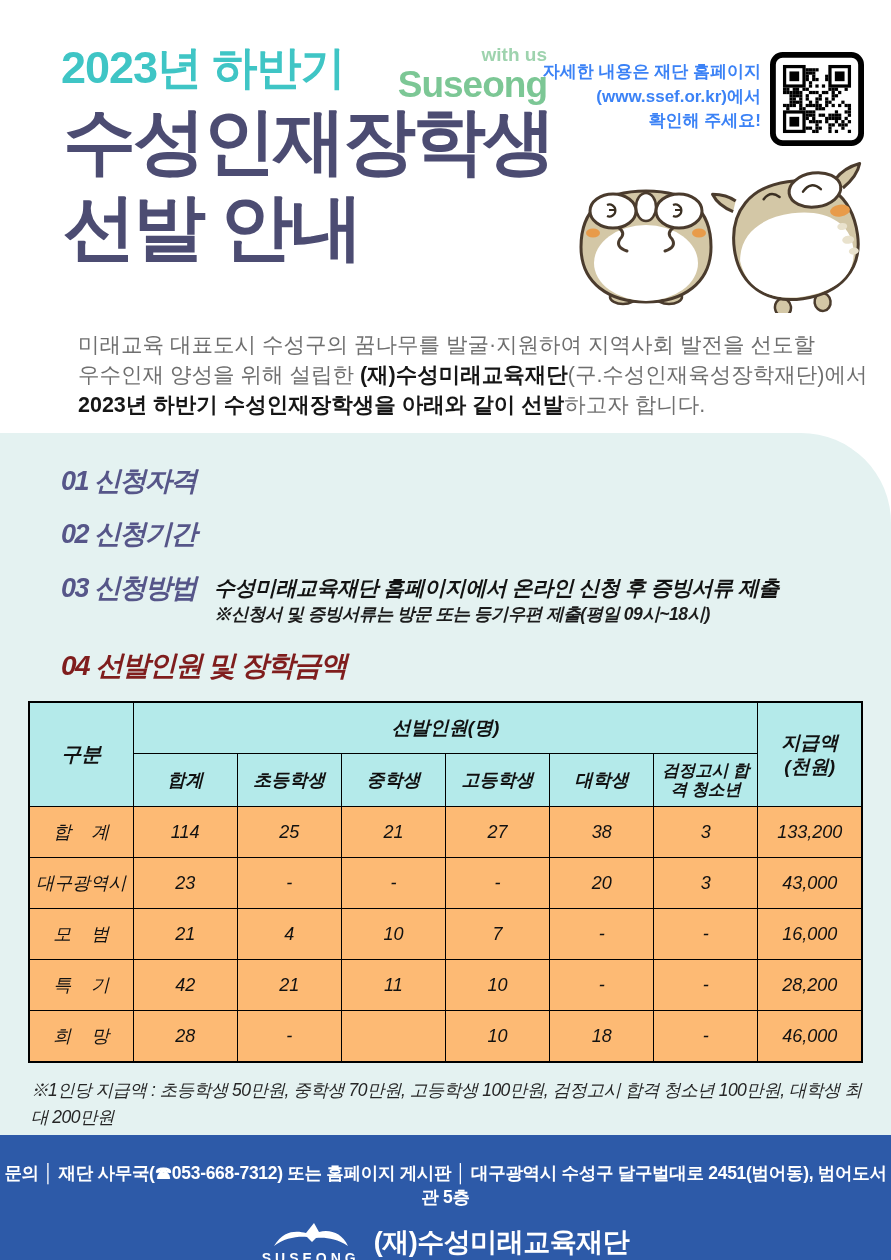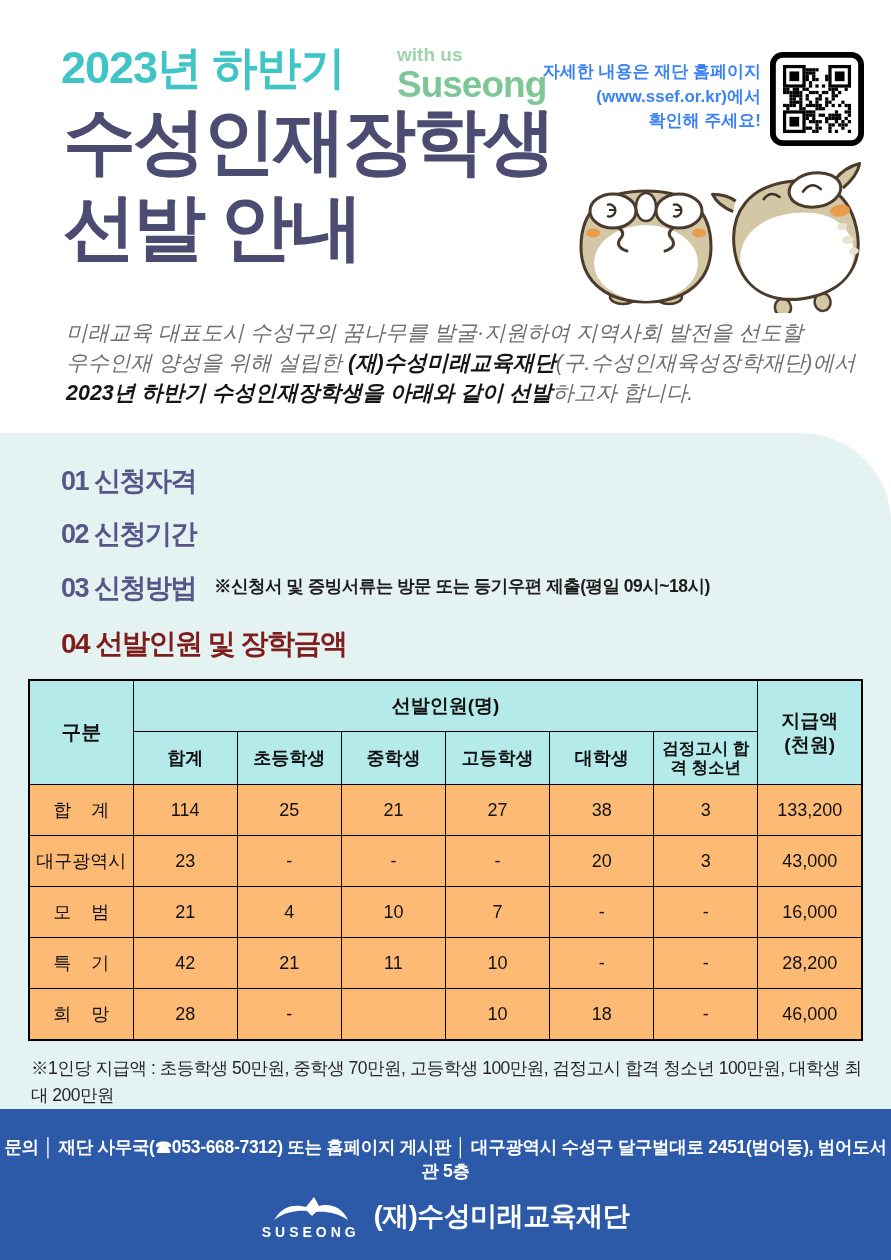--- a/index.html
+++ b/index.html
@@ -3,36 +3,36 @@
 <meta charset="utf-8">
 <style>
   html,body{margin:0;padding:0;background:#fff;}
   .poster{position:relative;width:891px;height:1260px;background:#ffffff;overflow:hidden;
           font-family:"Liberation Sans",sans-serif;}
 
   
   .header{position:relative;height:486px;background:#fff;}
   .period{position:absolute;left:61px;top:38px;font-size:45px;font-weight:800;
           color:#3fc5c5;letter-spacing:-1px;}
-  .brand{position:absolute;left:397px;top:45px;width:150px;text-align:left;line-height:1;}
+  .brand{position:absolute;left:397px;top:45px;width:150px;text-align:right;line-height:1;}
   .brand-withus{font-size:19px;font-weight:700;color:#9ed3ae;}
   .brand-main{font-size:37px;font-weight:800;color:#7cc795;margin-top:2px;letter-spacing:-1px;}
   .qr-note{position:absolute;right:130px;top:60px;text-align:right;color:#3b82f6;
            font-size:17px;line-height:1.45;font-weight:600;}
   .qr-box{position:absolute;right:27px;top:52px;width:94px;height:94px;}
   .main-title{position:absolute;left:63px;top:98px;margin:0;font-size:73px;font-weight:900;
               color:#4c4c72;line-height:1.18;letter-spacing:-3px;}
   .mascots{position:absolute;right:22px;top:155px;}
-  .intro{position:absolute;left:62px;top:314px;margin:4px;font-size:21.5px;line-height:30px;
-         color:#6f6f6f;font-weight:500;font-style:italic;}
+  .intro{position:absolute;left:62px;top:314px;margin:16px;font-size:21.5px;line-height:30px;
+         color:#6f6f6f;font-weight:500;}
   .intro b{color:#161616;font-weight:800;}
 
   
   .panel{position:absolute;top:433px;left:0;right:0;bottom:125px;background:#e4f2f1;
-         border-top-right-radius:90px;}
+         border-top-right-radius:90px;font-style:italic;}
   .panel-inner{padding:32px 28px 0 28px;}
   .sections{margin-left:33px;}
   .sec{display:flex;align-items:flex-start;margin-bottom:21px;}
   .sec-title{flex:none;width:153px;font-size:27px;font-weight:800;color:#565689;
              letter-spacing:-1.5px;line-height:1.2;}
   .sec-body{padding-top:2px;}
   .sec01-line{font-size:20.5px;line-height:27.5px;color:#161616;font-weight:600;letter-spacing:-0.5px;}
   .sec02-date{font-size:23.5px;color:#111;font-weight:700;letter-spacing:-0.5px;}
   .sec02-note{font-size:16px;color:#222;font-weight:600;margin-left:7px;letter-spacing:-0.5px;}
   .sec03-line1{font-size:21px;color:#131313;font-weight:700;line-height:1.35;letter-spacing:-0.5px;}
@@ -49,21 +49,21 @@
   th.h-sub{height:52px;font-size:18px;line-height:1.15;}
   th.h-sub.small{font-size:16.5px;}
   th.h-amount{font-size:19px;line-height:1.25;}
   table.sel tbody td{height:50px;background:#fdba74;font-size:18px;font-weight:500;}
   td.row-label{white-space:pre;font-size:17.5px;}
 
   .footnotes{margin:14px 0 0 3px;font-size:17.5px;color:#262626;line-height:1.55;
              font-weight:500;letter-spacing:-0.5px;}
 
   
-  .footer{position:absolute;left:0;right:0;bottom:0;height:151px;background:#2d5aa8;color:#fff;}
+  .footer{position:absolute;left:0;right:0;bottom:0;height:125px;background:#2d5aa8;color:#fff;}
   .contact{margin-top:26px;text-align:center;font-size:17.5px;font-weight:600;letter-spacing:-0.3px;}
   .footer-logo-row{margin-top:10px;display:flex;align-items:center;justify-content:center;gap:14px;}
   .suseong-mark{display:flex;flex-direction:column;align-items:center;line-height:1;}
   .suseong-mark .mark-text{font-size:14px;font-weight:700;letter-spacing:4px;margin-top:2px;}
   .org-name{font-size:27px;font-weight:800;letter-spacing:-0.5px;}
 </style>
 </head>
 <body>
 
 <div class="poster">
@@ -295,20 +295,21 @@
           <div class="sec-title">01 신청자격</div>
         </div>
 
         <div class="sec">
           <div class="sec-title">02 신청기간</div>
         </div>
 
         <div class="sec">
           <div class="sec-title">03 신청방법</div>
           <div class="sec-body">
+            <div class="sec03-line1">수성미래교육재단 홈페이지에서 온라인 신청 후 증빙서류 제출</div>
             <div class="sec03-line2">※신청서 및 증빙서류는 방문 또는 등기우편 제출(평일 09시~18시)</div>
           </div>
         </div>
 
       </div>
 
       <div class="sec04-title">04 선발인원 및 장학금액</div>
 
       <table class="sel">
         <thead>

